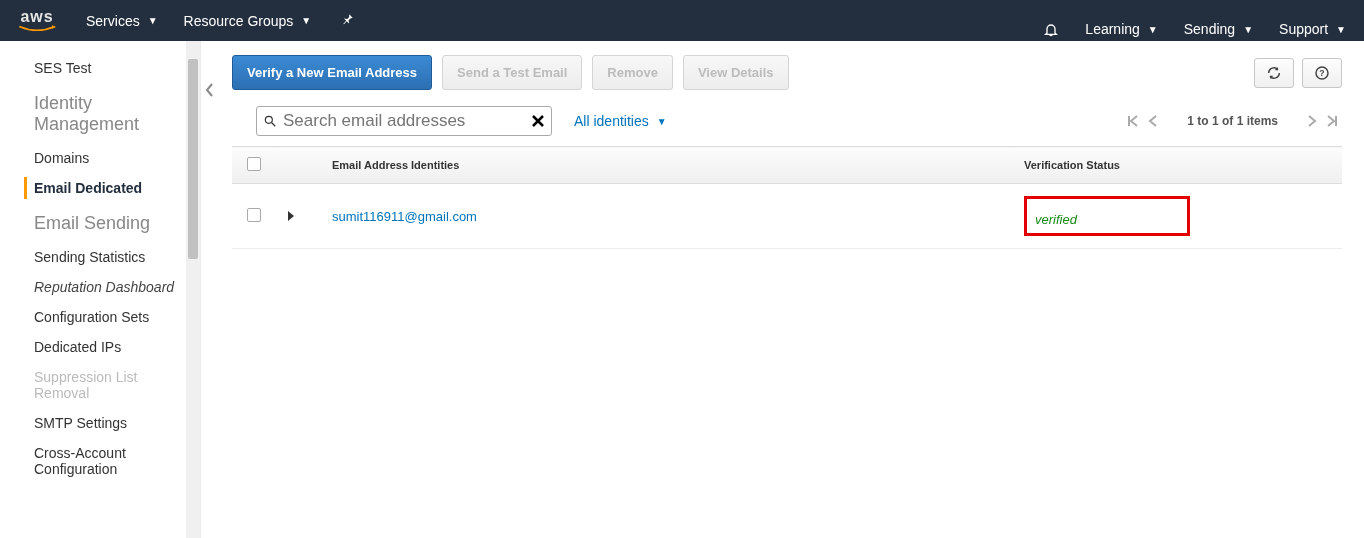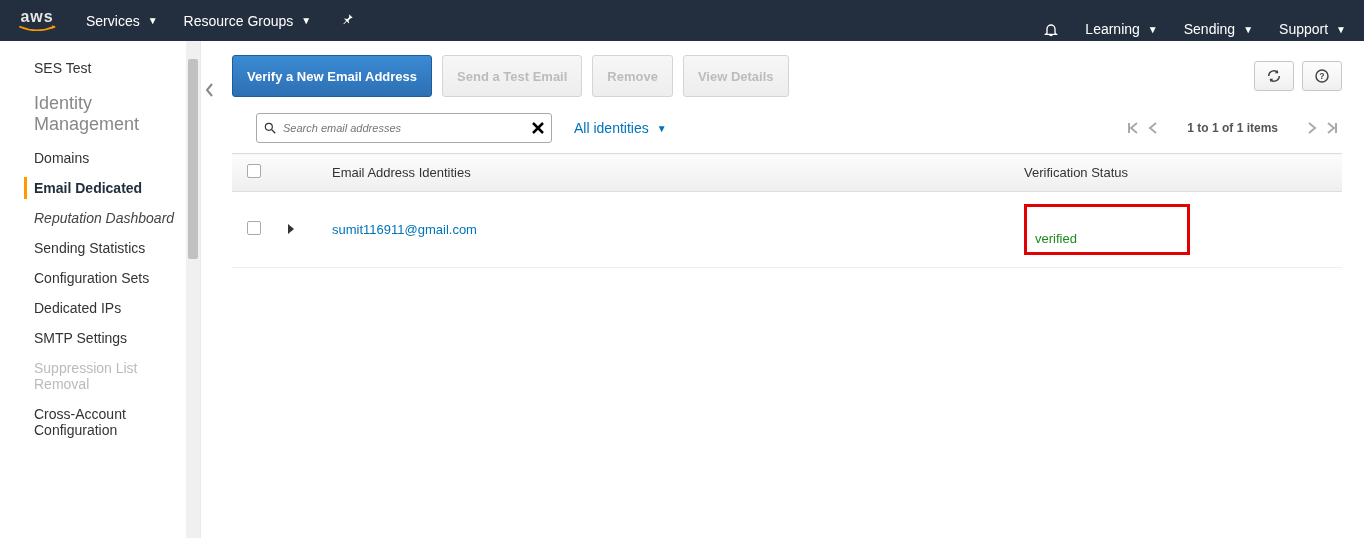--- a/index.html
+++ b/index.html
@@ -30,53 +30,53 @@
     .sidebar-item.italic { font-style: italic; color: #444; }
     .sidebar-item.disabled { color: #bbb; cursor: default; }
 
     .collapse-handle { width: 18px; display: flex; align-items: flex-start; justify-content: center; padding-top: 42px; border-left: 1px solid #eaeaea; cursor: pointer; }
     .collapse-handle svg { width: 10px; height: 14px; }
 
     .content { flex: 1; padding: 14px 22px 0 14px; }
 
     
     .toolbar { display: flex; align-items: center; margin-bottom: 16px; }
-    .btn { height: 42px; padding: 0 14px; border-radius: 3px; font-size: 13px; font-weight: 700; border: 1px solid; cursor: pointer; display: inline-flex; align-items: center; margin-right: 10px; }
+    .btn { height: 35px; padding: 0 14px; border-radius: 3px; font-size: 13px; font-weight: 700; border: 1px solid; cursor: pointer; display: inline-flex; align-items: center; margin-right: 10px; }
     .btn-primary { background: linear-gradient(#3b8bd4, #2d6fb3); border-color: #1f5a99; color: #fff; }
     .btn-disabled { background: linear-gradient(#f7f7f7, #ededed); border-color: #d5d5d5; color: #bcbcbc; cursor: default; }
     .toolbar-spacer { flex: 1; }
     .btn-icon { width: 40px; height: 30px; background: linear-gradient(#fdfdfd, #f0f0f0); border: 1px solid #c7c7c7; border-radius: 3px; display: inline-flex; align-items: center; justify-content: center; margin-left: 8px; cursor: pointer; }
     .btn-icon svg { width: 16px; height: 16px; }
 
     
     .filter-row { display: flex; align-items: center; margin-bottom: 10px; padding-left: 24px; }
     .search-box { position: relative; width: 296px; height: 30px; border: 1px solid #aaa; border-radius: 3px; display: flex; align-items: center; background: #fff; }
     .search-box svg.search-icon { width: 14px; height: 14px; margin: 0 6px; }
-    .search-box input { flex: 1; border: none; outline: none; font-size: 11px; height: 100%; background: transparent; font-style: italic; }
+    .search-box input { flex: 1; border: none; outline: none; font-size: 17px; height: 100%; background: transparent; }
     .search-box .clear { width: 26px; display: flex; align-items: center; justify-content: center; cursor: pointer; font-weight: 700; font-size: 16px; }
     .filter-link { color: #0073bb; font-size: 14px; margin-left: 22px; cursor: pointer; display: flex; align-items: center; }
     .filter-link .caret { margin-left: 8px; font-size: 10px; color: #0073bb; }
     .filter-spacer { flex: 1; }
     .pager { display: flex; align-items: center; font-size: 12px; color: #555; }
     .pager .pg { margin: 0 4px; cursor: pointer; color: #999; }
     .pager .pg svg { width: 12px; height: 12px; display: block; }
     .pager-text { margin: 0 24px; font-weight: 700; }
 
     
     .table { width: 100%; border-collapse: collapse; }
-    .table thead th { background: linear-gradient(#fcfcfc, #efefef); border-top: 1px solid #ddd; border-bottom: 1px solid #ddd; text-align: left; font-size: 13px; font-weight: 400; color: #333; padding: 10px 12px; }
+    .table thead th { background: linear-gradient(#fcfcfc, #efefef); border-top: 1px solid #ddd; border-bottom: 1px solid #ddd; text-align: left; font-size: 11px; font-weight: 700; color: #333; padding: 10px 12px; }
     .table thead th:first-child, .table tbody td:first-child { width: 44px; text-align: center; }
     .th-expand, .td-expand { width: 44px; }
     .table thead th.col-status, .table tbody td.col-status { width: 330px; }
     .table tbody td { border-bottom: 1px solid #eee; font-size: 13px; padding: 12px; color: #333; }
     .checkbox { width: 14px; height: 14px; border: 1px solid #aaa; border-radius: 2px; background: #fff; display: inline-block; cursor: pointer; }
     .expand-tri { display: inline-block; width: 0; height: 0; border-left: 6px solid #333; border-top: 5px solid transparent; border-bottom: 5px solid transparent; cursor: pointer; }
     .email-link { color: #0073bb; cursor: pointer; }
     .status-verified { color: #1a8b1a; }
-    .status-wrap { display: inline-block; padding: 24px 110px 6px 8px; }
+    .status-wrap { display: inline-block; padding: 13px 110px 6px 8px; font-style: italic; }
     .highlight-box { border: 3px solid #e30000; }
   </style>
 </head>
 <body>
 
 <div class="topnav">
   <div class="logo">
     <span class="logo-text">aws</span>
     <svg class="logo-smile" viewBox="0 0 60 12">
         <path d="M2 2 Q30 14 58 2" stroke="#ff9900" stroke-width="2.5" fill="none"></path>
@@ -118,26 +118,27 @@
   </div>
 </div>
 
 <div class="layout">
 
   <div class="sidebar">
     <a class="sidebar-item">SES Test</a>
     <div class="sidebar-heading">Identity Management</div>
     <a class="sidebar-item">Domains</a>
     <a class="sidebar-item active">Email Dedicated</a>
+    <div class="sidebar-heading">Email Sending</div>
+    <a class="sidebar-item">Sending Statistics</a>
     <a class="sidebar-item italic">Reputation Dashboard</a>
-    <a class="sidebar-item">Sending Statistics</a>
     <a class="sidebar-item">Configuration Sets</a>
     <a class="sidebar-item">Dedicated IPs</a>
+    <a class="sidebar-item disabled">Suppression List Removal</a>
     <a class="sidebar-item">SMTP Settings</a>
-    <a class="sidebar-item disabled">Suppression List Removal</a>
     <a class="sidebar-item">Cross-Account Configuration</a>
     <div class="sidebar-scroll">
       <div class="sidebar-scroll-thumb"></div>
     </div>
   </div>
 
   <div class="collapse-handle">
     <svg viewBox="0 0 10 14">
         <path d="M7 1 L2 7 L7 13" stroke="#888" stroke-width="2" fill="none"></path>
       </svg>

